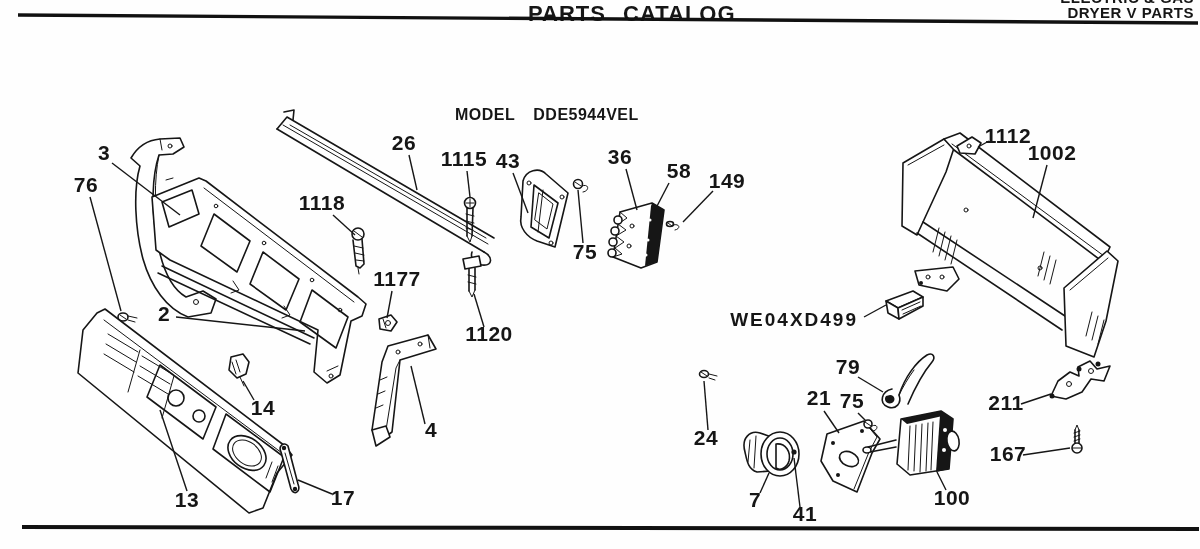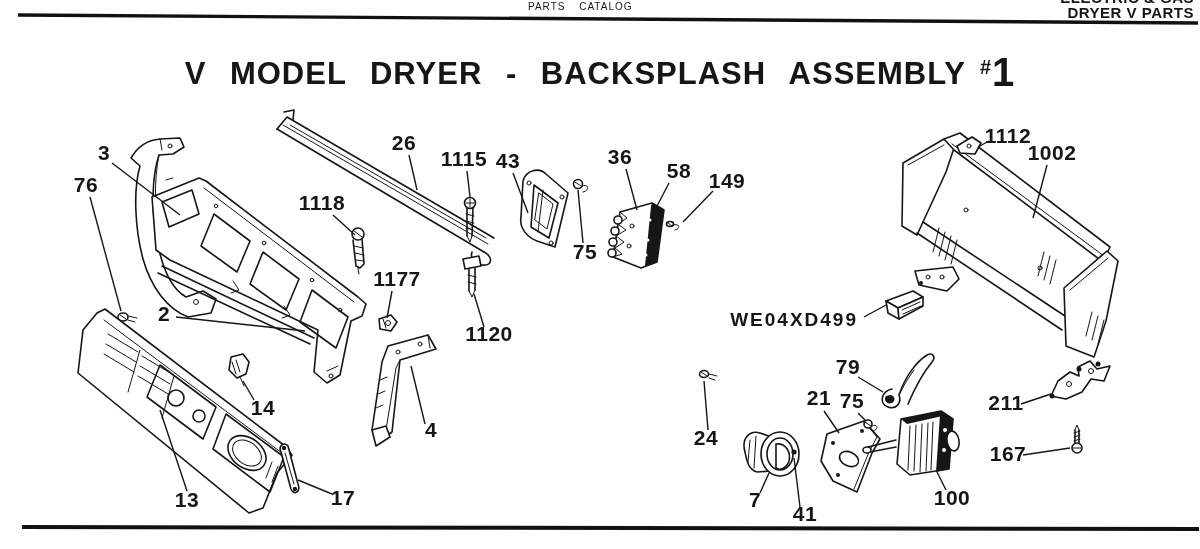--- a/index.html
+++ b/index.html
@@ -1,18 +1,18 @@
 <!DOCTYPE html>
 <html><head>
 <meta charset="utf-8">
 <style>
   html,body{margin:0;padding:0;background:#9a9a9a;}
   .page{position:relative;width:1200px;height:549px;background:#fefefe;overflow:hidden;
         font-family:"Liberation Sans",sans-serif;color:#161616;}
-  .hdr-catalog{position:absolute;left:528px;top:1px;font-size:10px;font-weight:normal;
+  .hdr-catalog{position:absolute;left:528px;top:1px;font-size:22px;font-weight:bold;
                letter-spacing:1px;word-spacing:10px;white-space:nowrap;}
   .hdr-series{position:absolute;right:6px;top:-10px;text-align:right;font-weight:bold;
               font-size:15px;line-height:15px;white-space:nowrap;letter-spacing:.5px;}
   .main-title{position:absolute;left:0;right:0;top:50px;text-align:center;font-size:31px;
               font-weight:bold;letter-spacing:1px;word-spacing:14px;white-space:nowrap;}
   .title-hash{font-size:20px;vertical-align:10px;margin-left:14px;}
   .title-num{font-size:40px;vertical-align:-2px;}
   .model-line{position:absolute;left:455px;top:106px;font-size:16px;font-weight:bold;
               letter-spacing:.5px;white-space:nowrap;}
   .model-line .val{margin-left:18px;}
@@ -32,24 +32,24 @@
 <body>
 
 <div class="page">
 
   <div class="hdr-catalog">PARTS CATALOG</div>
   <div class="hdr-series">
     <div>ELECTRIC &amp; GAS</div>
     <div>DRYER V PARTS</div>
   </div>
 
-  <div class="main-title">
-    <span>V MODEL DRYER - BACKSPLASH ASSEMBLY</span><span class="title-hash">#</span><span class="title-num">1</span>
+
+  <div class="model-line">
+    <span>MODEL</span><span class="val">DDE5944VEL</span>
   </div>
-
 
   <svg class="diagram" width="1200" height="549" viewBox="0 0 1200 549">
 
     <line class="rule" x1="18" y1="15" x2="1198" y2="23" stroke-width="3.4"></line>
     <line class="rule" x1="22" y1="527" x2="1199" y2="529" stroke-width="4"></line>
 
     <g>
       <path class="ink" d="M277,129 L287,117 L494,238"></path>
       <path class="ink" d="M277,129 L484,252"></path>
       <path class="ink-thin" d="M283,125 L488,244"></path>

